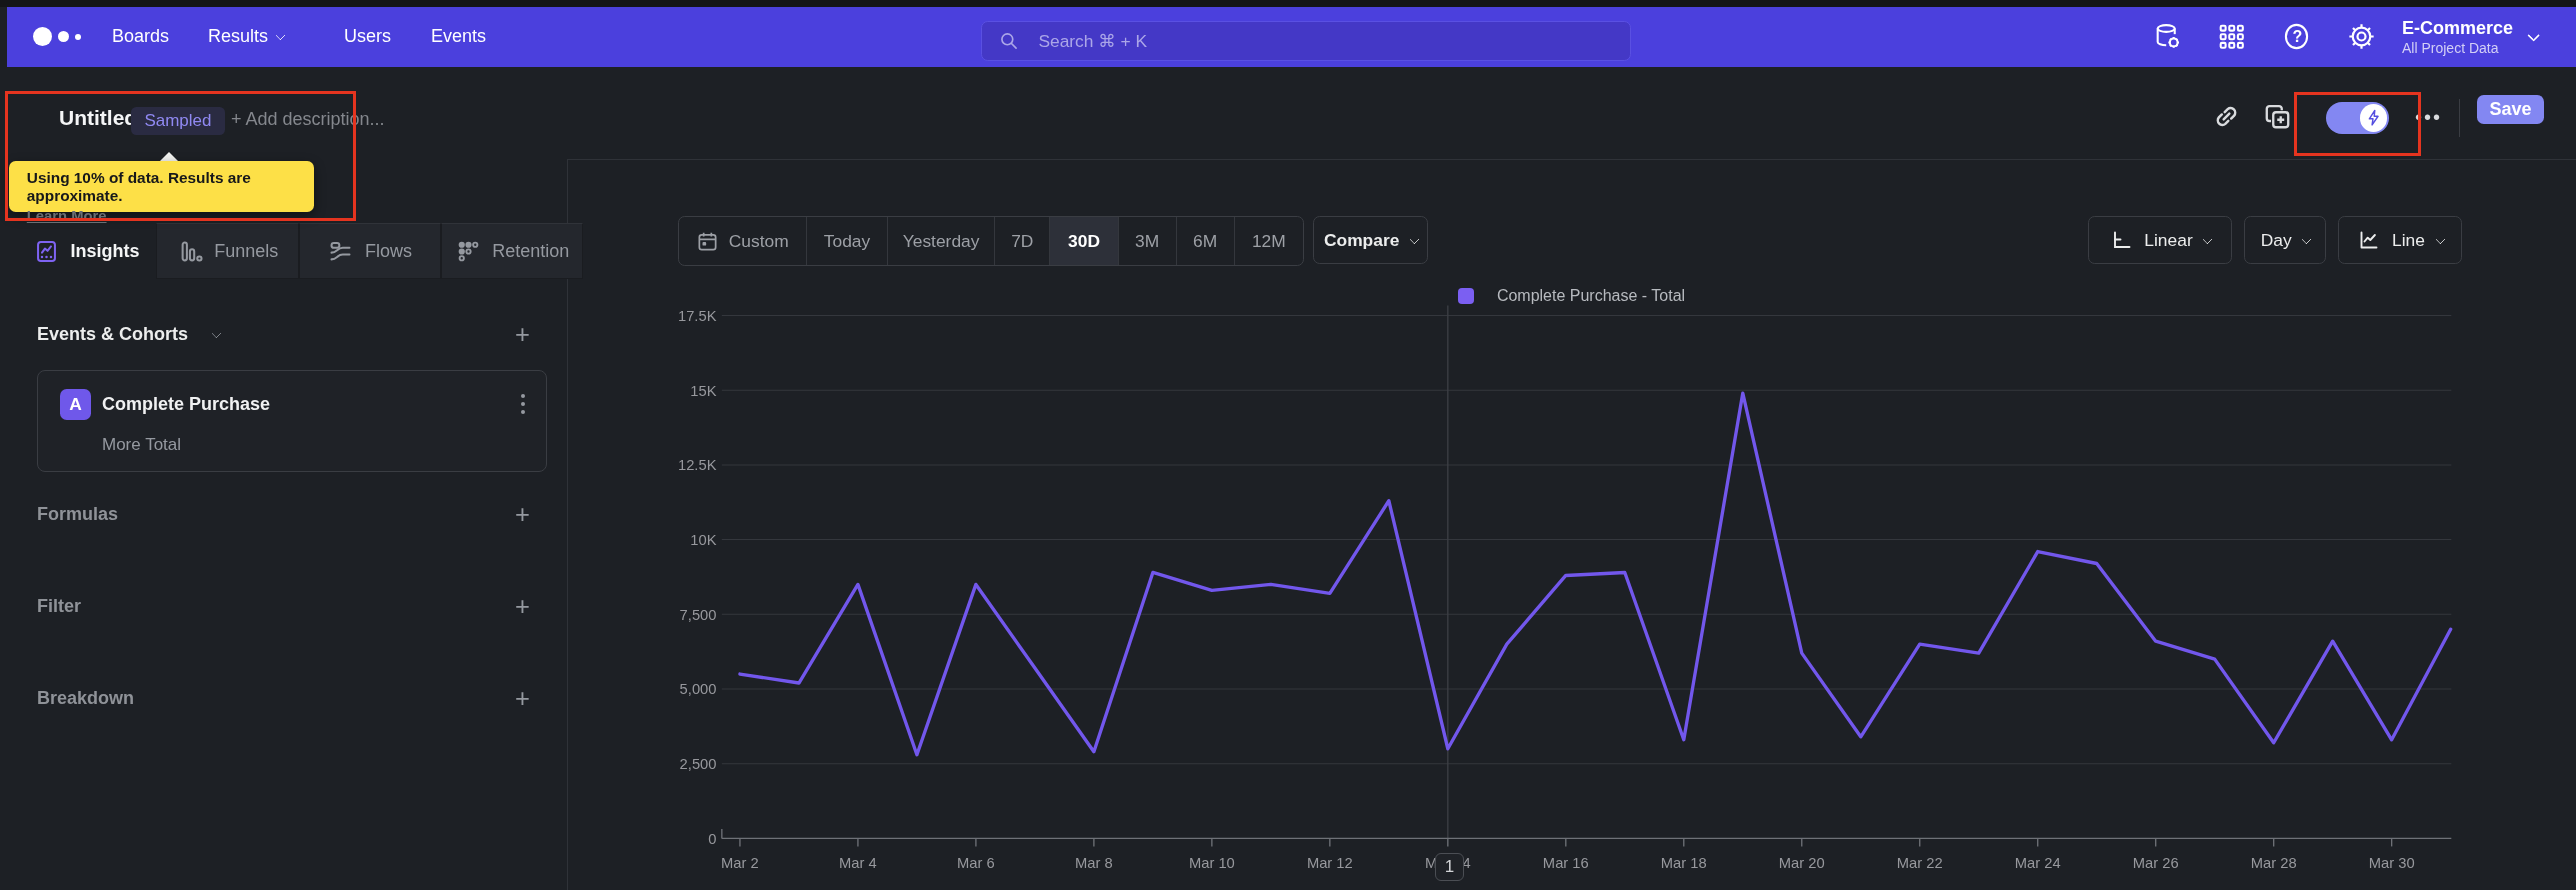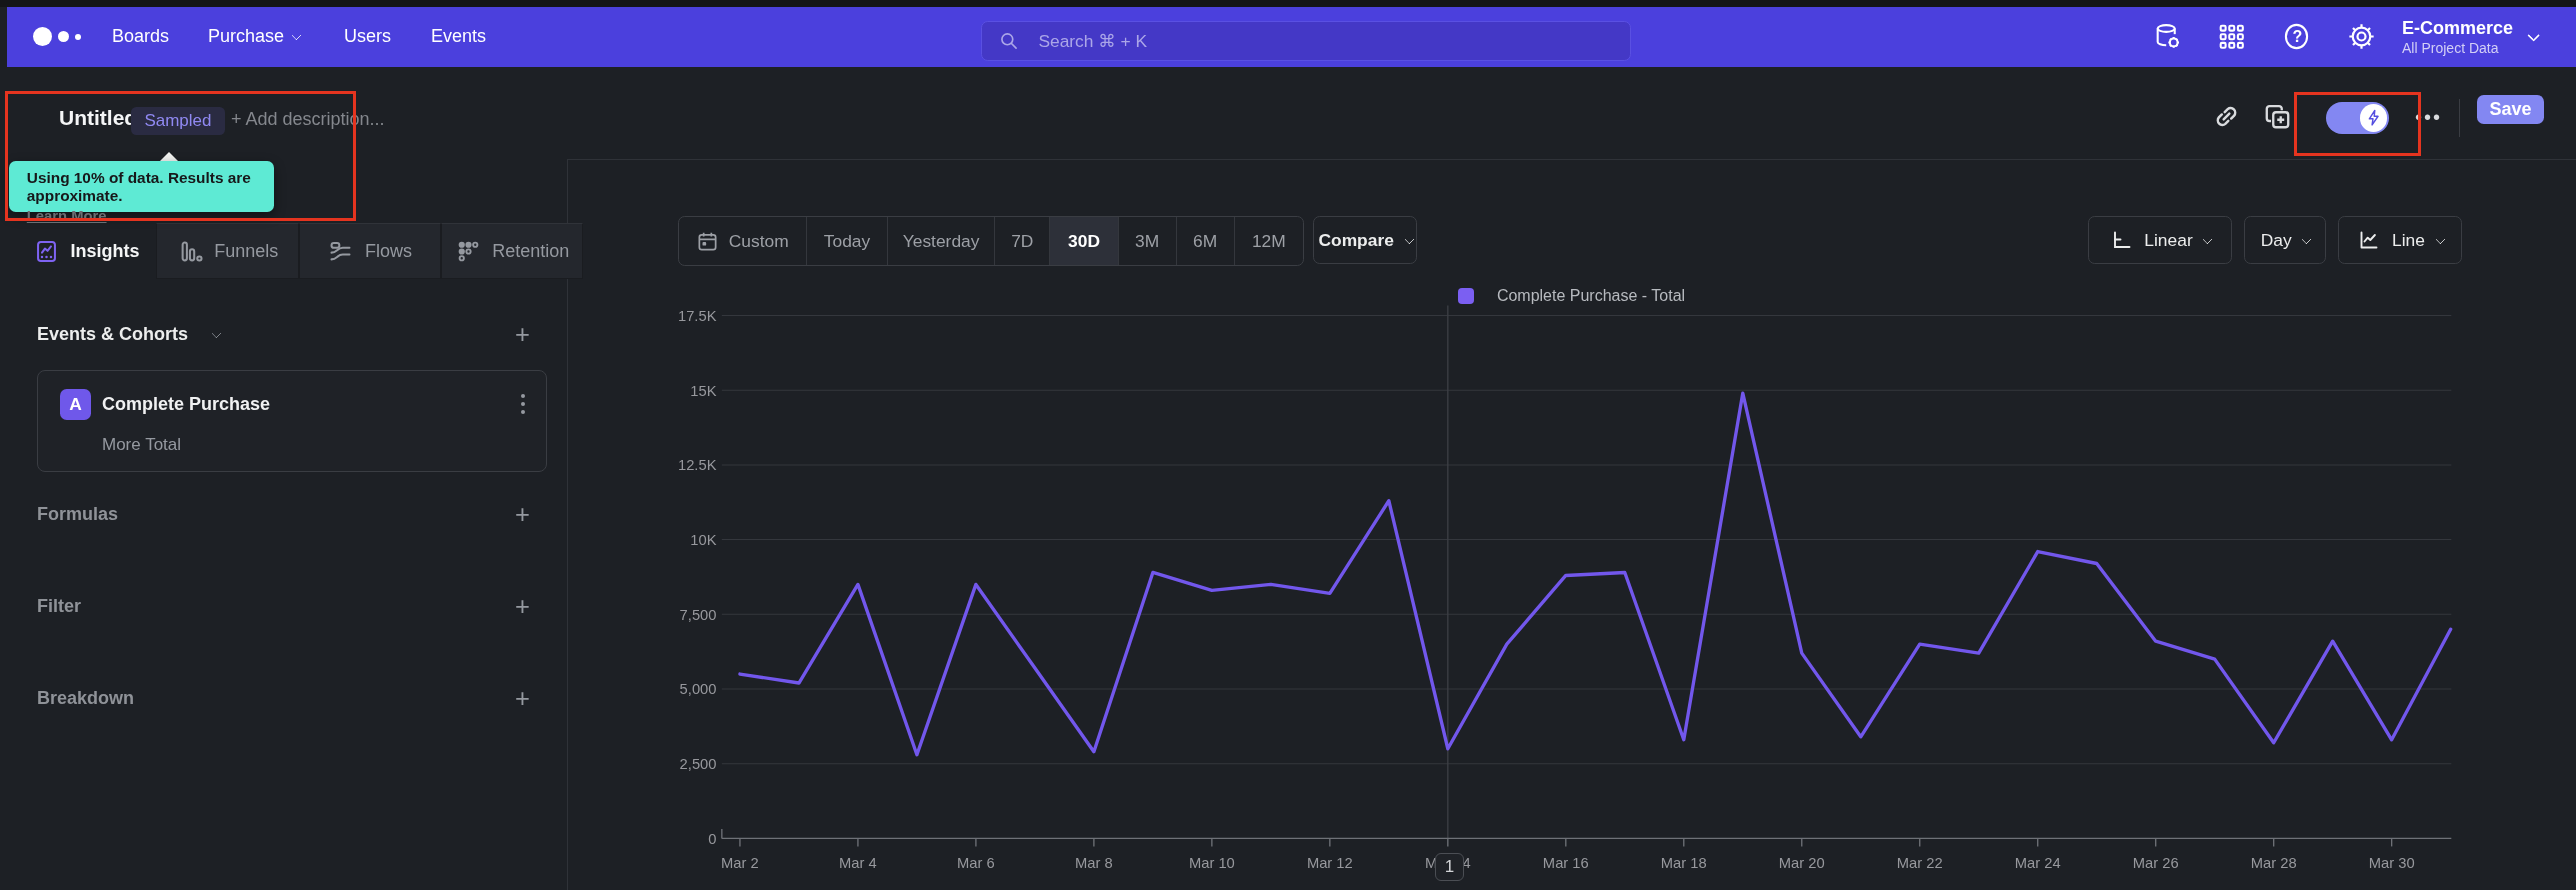--- a/index.html
+++ b/index.html
@@ -30,21 +30,21 @@
   #sampled-badge{left:131px;top:107px;height:28px;padding:0 13.4px;background:#2a2b42;border-radius:5.4px;color:#9089f2;font-size:17px;display:flex;align-items:center;cursor:pointer;}
   #add-description{left:231px;top:109px;color:#84878d;font-size:18px;cursor:text;}
   #hdr-link-icon{left:2211px;top:101px;color:#d9dbde;cursor:pointer;}
   #hdr-copy-icon{left:2262px;top:101px;color:#d9dbde;cursor:pointer;}
   #sampling-toggle{left:2326px;top:102px;width:63px;height:32px;background:#8387f2;border-radius:16px;cursor:pointer;}
   #toggle-knob{position:absolute;right:2px;top:2px;width:27.5px;height:27.5px;background:#fff;border-radius:50%;display:flex;align-items:center;justify-content:center;}
   #hdr-more{left:2415px;top:106px;color:#d9dbde;font-size:20px;letter-spacing:2px;cursor:pointer;}
   #hdr-divider{left:2459px;top:99px;width:0.7px;height:38px;background:#3a3d43;}
   #save-button{left:2477px;top:95px;width:67px;height:29px;background:#8387f2;border-radius:6.7px;color:#fff;font-size:18px;font-weight:700;display:flex;align-items:center;justify-content:center;cursor:pointer;}
   
-  #sampling-tooltip{left:9.4px;top:161px;width:265px;height:51px;background:#5eead4;border-radius:6.7px;box-shadow:0 4px 12px rgba(0,0,0,.45);padding:8px 0 0 17.4px;box-sizing:border-box;z-index:60;}
+  #sampling-tooltip{left:9.4px;top:161px;width:305px;height:51px;background:#fde047;border-radius:6.7px;box-shadow:0 4px 12px rgba(0,0,0,.45);padding:8px 0 0 17.4px;box-sizing:border-box;z-index:60;}
   #sampling-tooltip .tip-line1{color:#17181a;font-size:15.4px;font-weight:700;}
   #sampling-tooltip .tip-link{color:#6b6e73;font-size:14.8px;font-weight:700;text-decoration:underline;cursor:pointer;display:inline-block;margin-top:2.7px;}
   #tooltip-caret{left:159px;top:152px;width:0;height:0;border-left:10.7px solid transparent;border-right:10.7px solid transparent;border-bottom:10.7px solid #f3f3f1;z-index:60;}
   
   .red-box{border:3.4px solid #e5341f;z-index:80;pointer-events:none;}
   #red-box-title{left:5.4px;top:91px;width:345px;height:124px;}
   #red-box-toggle{left:2294px;top:92px;width:121px;height:58px;}
   
   #sidebar{left:0;top:159px;width:567px;height:731px;background:#1d2025;border-right:0.7px solid #2f3238;}
   #tab-bar{left:16px;top:223px;width:567px;height:56px;display:flex;}
@@ -63,21 +63,21 @@
   #event-kebab i{width:4px;height:4px;border-radius:50%;background:#9599a0;}
   .section-row{height:29.5px;}
   .section-row .label{color:#8f9298;font-size:18px;font-weight:600;}
   #row-formulas{top:500px;} #row-filter{top:592px;} #row-breakdown{top:684px;}
   
   .btn{border:0.7px solid #3a3d43;border-radius:6.7px;background:transparent;color:#eceded;font-size:17.4px;display:flex;align-items:center;justify-content:center;gap:10.7px;cursor:pointer;box-sizing:border-box;}
   #range-group{left:678px;top:216px;width:624px;height:48px;border:0.7px solid #3a3d43;border-radius:6.7px;display:flex;overflow:hidden;}
   .range-seg{display:flex;align-items:center;justify-content:center;gap:9.4px;color:#9da0a6;font-size:17.4px;border-right:0.7px solid #34373d;cursor:pointer;padding:0 2.7px;}
   .range-seg:last-child{border-right:none;}
   .range-seg.active{background:#2d3039;color:#fff;font-weight:600;}
-  #compare-btn{left:1313px;top:216px;width:104px;height:48px;}
+  #compare-btn{left:1313px;top:216px;width:115px;height:48px;}
   #scale-btn{left:2088px;top:216px;width:144px;height:48px;}
   #interval-btn{left:2244px;top:216px;width:82px;height:48px;}
   #charttype-btn{left:2338px;top:216px;width:124px;height:48px;}
   
   #legend{left:567px;top:287px;width:2009px;display:flex;justify-content:center;align-items:center;gap:23px;}
   #legend-swatch{width:16px;height:16px;border-radius:4px;}
   #legend-label{color:#b7babf;font-size:16px;}
   #chart-svg{left:567px;top:282px;}
   #page-1-btn{left:1435px;top:853px;width:27px;height:25.5px;border:1.3px solid #4b4e54;border-radius:6px;background:#1f2227;color:#d2d4d7;font-size:17px;display:flex;align-items:center;justify-content:center;cursor:pointer;}
   svg{display:block;}
@@ -90,21 +90,21 @@
   <div id="top-strip" class="abs"></div>
 
   <div id="nav" class="abs">
     <div id="nav-logo">
       <span class="logo-dot" style="width:19px;height:19px;"></span>
       <span class="logo-dot" style="width:11.4px;height:11.4px;"></span>
       <span class="logo-dot" style="width:6px;height:6px;"></span>
     </div>
     <span class="nav-link" id="nav-boards">Boards</span>
     <span class="nav-link" id="nav-reports">
-      <span>Purchase</span>
+      <span>Results</span>
       <i class="chev chev-sm"></i>
     </span>
     <span class="nav-link" id="nav-users">Users</span>
     <span class="nav-link" id="nav-events">Events</span>
 
     <div id="search-bar" class="abs">
       <svg width="20" height="20" viewBox="0 0 24 24" fill="none" stroke="#aba6e8" stroke-width="2">
         <circle cx="10" cy="10" r="6.5"></circle>
           <line x1="15" y1="15" x2="20.5" y2="20.5" stroke-linecap="round"></line>
       </svg>

